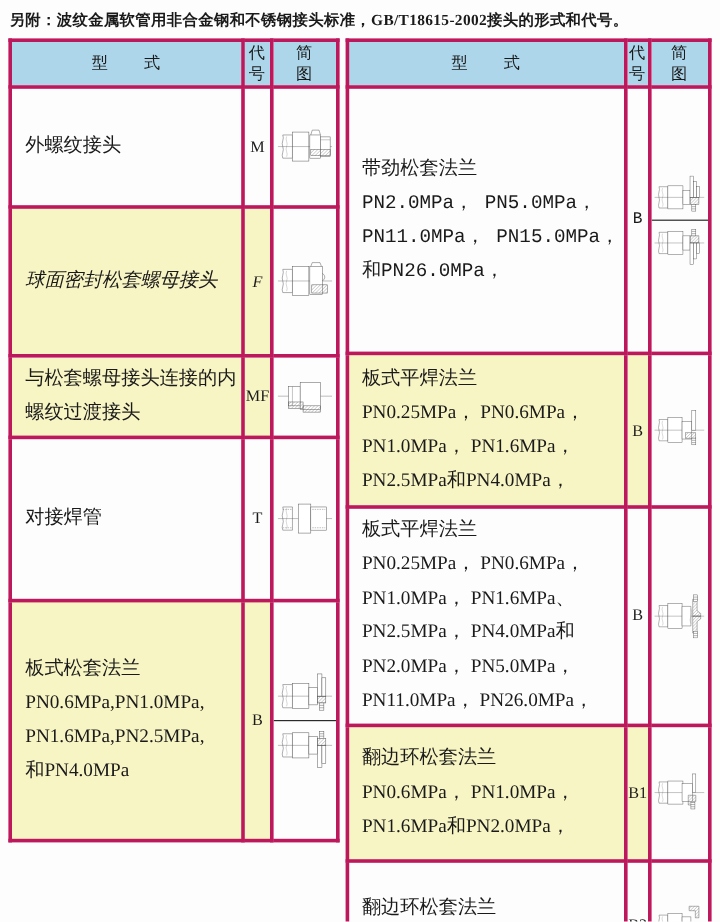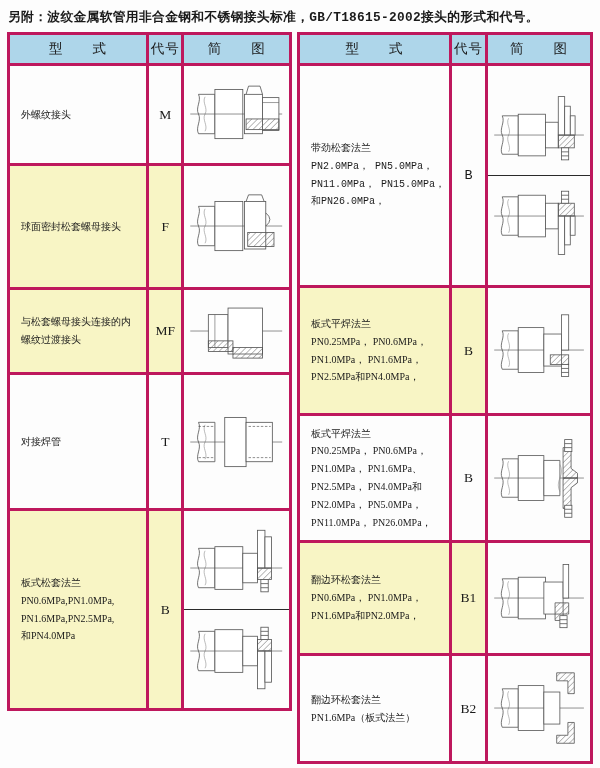--- a/index.html
+++ b/index.html
@@ -1,23 +1,23 @@
 <!DOCTYPE html>
 <html style="--hdr: #aed6ea; --hl: #f8f5c5;"><head>
 <meta charset="utf-8">
 <style>
   html,body{margin:0;padding:0;background:#fdfdfd;width:600px;height:768px;overflow:hidden;}
   body{font-family:"Liberation Serif","DejaVu Serif",serif;color:#1a1a1a;}
-  #title{font-family:Liberation Mono, monospace;font-weight:bold;
+  #title{font-family:Liberation Serif, serif;font-weight:bold;
          font-size:12.8px;padding:9px 8px 6px 8px;letter-spacing:0.3px;}
   #tables{display:flex;gap:5px;padding:0 7px;align-items:flex-start;}
   table{border-collapse:collapse;table-layout:fixed;border:2px solid #111;}
   td,th{border:3px solid #be185d;padding:0;vertical-align:middle;overflow:hidden;}
   th{background:var(--hdr);font-weight:normal;font-size:13.5px;height:28px;letter-spacing:1px;}
-  td.type{font-size:10px;padding:4px 4px 4px 11px;}
+  td.type{font-size:16px;padding:4px 4px 4px 11px;}
   td.type .tline{line-height:1.78;white-space:nowrap;}
   td.code{text-align:center;font-size:13.5px;}
   td.diagcell{padding:0;}
   .yel{background:var(--hl);}
   .diag{display:flex;align-items:center;justify-content:center;height:100%;}
   .diag svg{width:94%;height:92%;}
   .dwrap{display:flex;flex-direction:column;height:100%;}
   .dhalf{flex:1;display:flex;align-items:center;justify-content:center;}
   .dhalf + .dhalf{border-top:1px solid #2a2a2a;}
   .dhalf svg{width:94%;height:88%;}
@@ -63,21 +63,21 @@
                 <line x1="4" y1="50" x2="116" y2="50" stroke="#555" stroke-width="0.8"></line>
                 <path d="M72 26 L75 16 H89 L92 26" fill="#fff" stroke="#555" stroke-width="1"></path>
                 <rect x="70" y="26" width="22" height="48" fill="#fff" stroke="#555" stroke-width="1"></rect>
                 <rect x="92" y="30" width="20" height="40" fill="#fff" stroke="#555" stroke-width="1"></rect>
                 <line x1="92" y1="36" x2="112" y2="36" stroke="#555" stroke-width="0.7"></line>
                 <rect x="72" y="56" width="40" height="13" fill="url(#hx)" stroke="#555" stroke-width="1"></rect>
               </svg>
             </div>
           </td>
         </tr>
-        <tr style="height: 124px;">
+        <tr style="height: 124px; font-style: italic;">
           <td class="type yel">
             <div class="tline">球面密封松套螺母接头</div>
           </td>
           <td class="code yel">F</td>
           <td class="diagcell">
             <div class="diag">
               <svg viewBox="0 0 120 100" preserveAspectRatio="xMidYMid meet">
                 <path d="M14 26 L34 26 L34 74 L14 74 C10 66 18 58 14 50 C10 42 18 34 14 26 Z" fill="#fff" stroke="#555" stroke-width="1"></path>
                 <path d="M22 29 C18 36 26 43 22 50 C18 57 26 64 22 71" fill="none" stroke="#888" stroke-width="0.7"></path>
                 <rect x="34" y="20" width="34" height="60" fill="#fff" stroke="#555" stroke-width="1"></rect>

